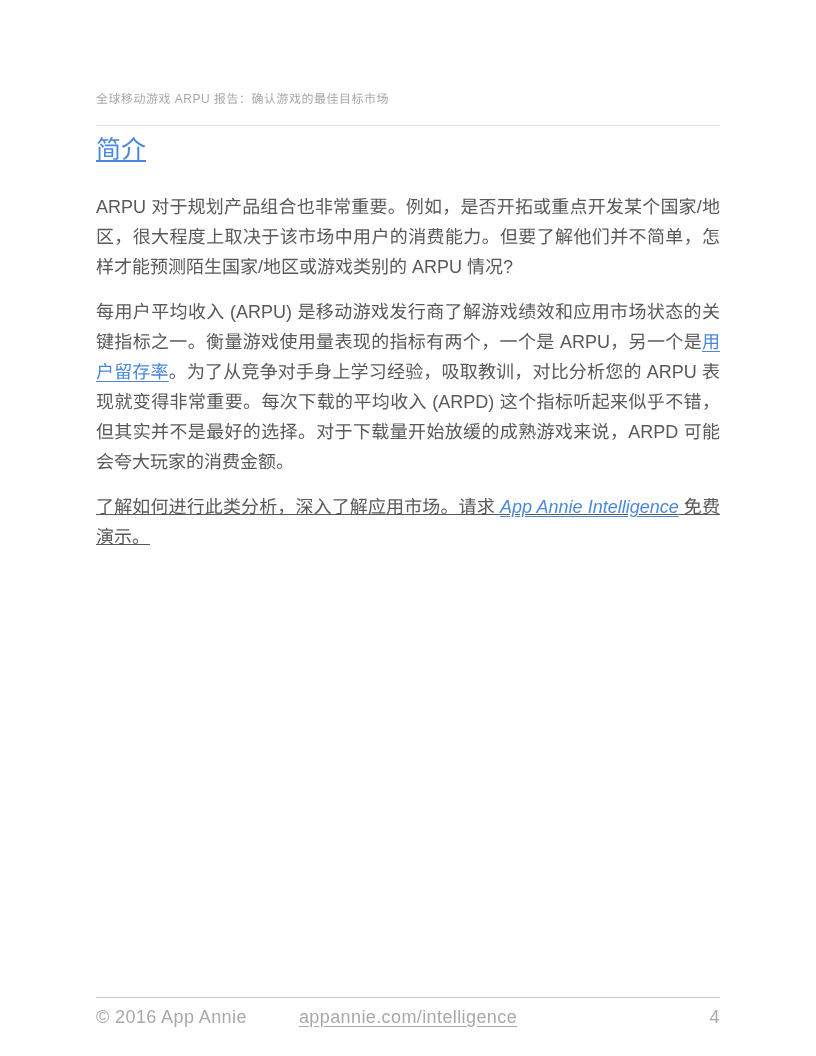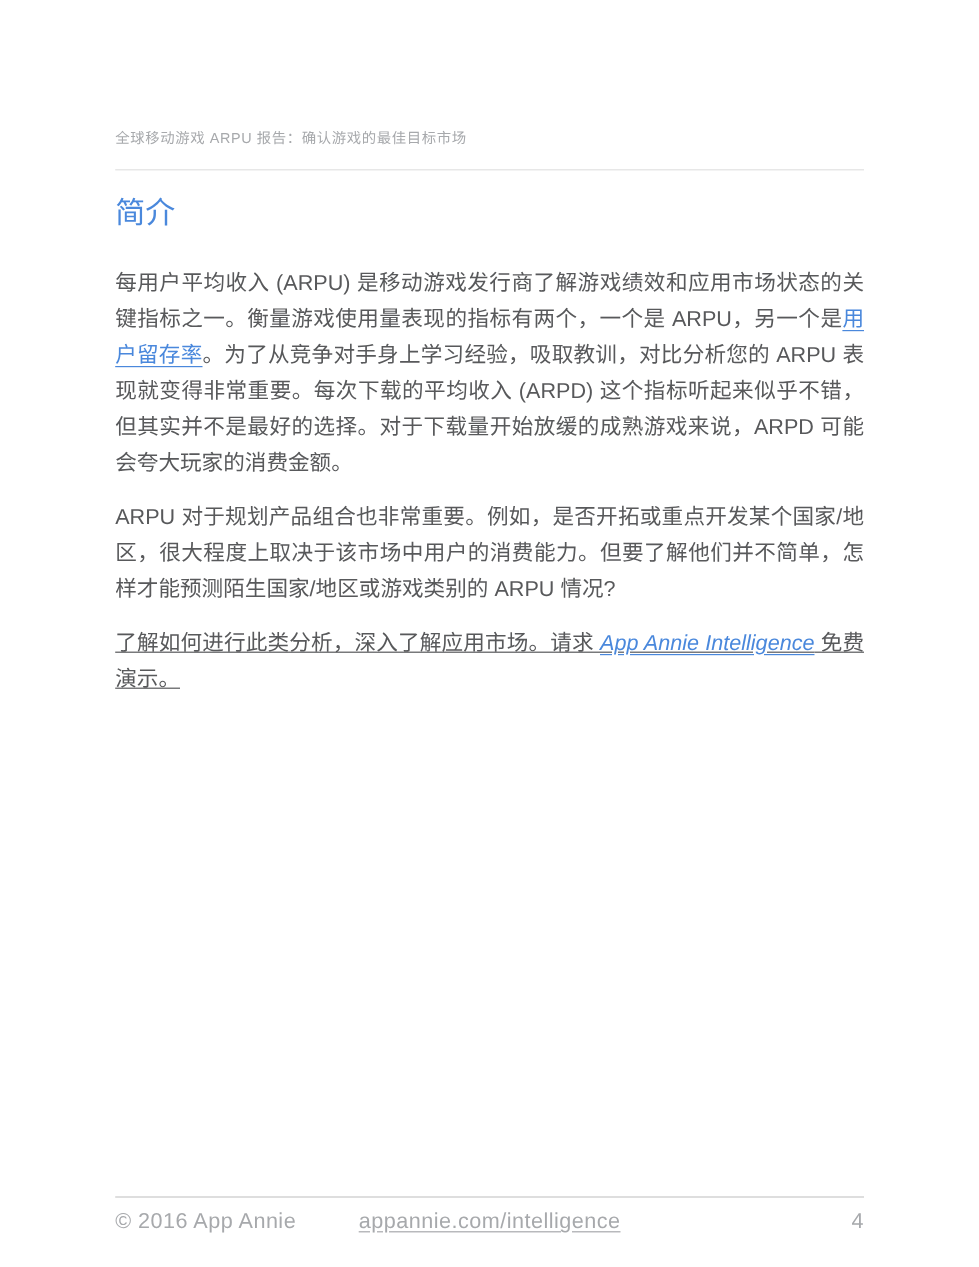--- a/index.html
+++ b/index.html
@@ -15,40 +15,41 @@
     width: 816px;
     height: 1056px;
     position: relative;
     font-family: "Liberation Sans", "DejaVu Sans", sans-serif;
     overflow: hidden;
   }
   .content {
     position: absolute;
     left: 96px;
     right: 96px;
-    top: 16px;
+    top: 0;
   }
   .running-header {
     margin-top: 91px;
     font-size: 12px;
     line-height: 16px;
     letter-spacing: 0.5px;
     color: var(--muted-gray);
   }
   .header-rule {
     border: none;
     border-top: 1px solid var(--rule-light);
     margin-top: 18px;
   }
   .section-title {
-    margin-top: 20px;
+    margin-top: 7px;
     font-size: 25px;
     line-height: 33px;
     font-weight: 400;
     color: var(--accent-blue);
+    text-decoration: underline;
   }
   .body-copy { margin-top: 26px; }
   .para {
     font-size: 18px;
     line-height: 30px;
     color: var(--body-text);
     text-align: justify;
     margin-bottom: 15px;
   }
   .para:last-child { margin-bottom: 0; text-decoration: underline; }
@@ -89,23 +90,23 @@
 <div class="content">
 
   <div class="running-header">全球移动游戏 ARPU 报告：确认游戏的最佳目标市场</div>
 
   <hr class="header-rule">
 
   <h1 class="section-title">简介</h1>
 
   <div class="body-copy">
 
+    <p class="para"><span>ARPU 对于规划产品组合也非常重要。例如，是否开拓或重点开发某个国家/地区，很大程度上取决于该市场中用户的消费能力。但要了解他们并不简单，怎样才能预测陌生国家/地区或游戏类别的 ARPU 情况?</span></p>
+
     <p class="para"><span>每用户平均收入 (ARPU) 是移动游戏发行商了解游戏绩效和应用市场状态的关键指标之一。衡量游戏使用量表现的指标有两个，一个是 ARPU，另一个是</span><a class="inline-link">用户留存率</a><span>。为了从竞争对手身上学习经验，吸取教训，对比分析您的 ARPU 表现就变得非常重要。每次下载的平均收入 (ARPD) 这个指标听起来似乎不错，但其实并不是最好的选择。对于下载量开始放缓的成熟游戏来说，ARPD 可能会夸大玩家的消费金额。</span></p>
-
-    <p class="para"><span>ARPU 对于规划产品组合也非常重要。例如，是否开拓或重点开发某个国家/地区，很大程度上取决于该市场中用户的消费能力。但要了解他们并不简单，怎样才能预测陌生国家/地区或游戏类别的 ARPU 情况?</span></p>
 
 
     <p class="para"><span>了解如何进行此类分析，深入了解应用市场。请求 </span><a class="inline-link italic">App Annie Intelligence</a><span> 免费演示。</span></p>
 
   </div>
 </div>
 
 <div class="page-footer">
   <span class="footer-left">© 2016 App Annie</span>
   <a class="footer-center">appannie.com/intelligence</a>

